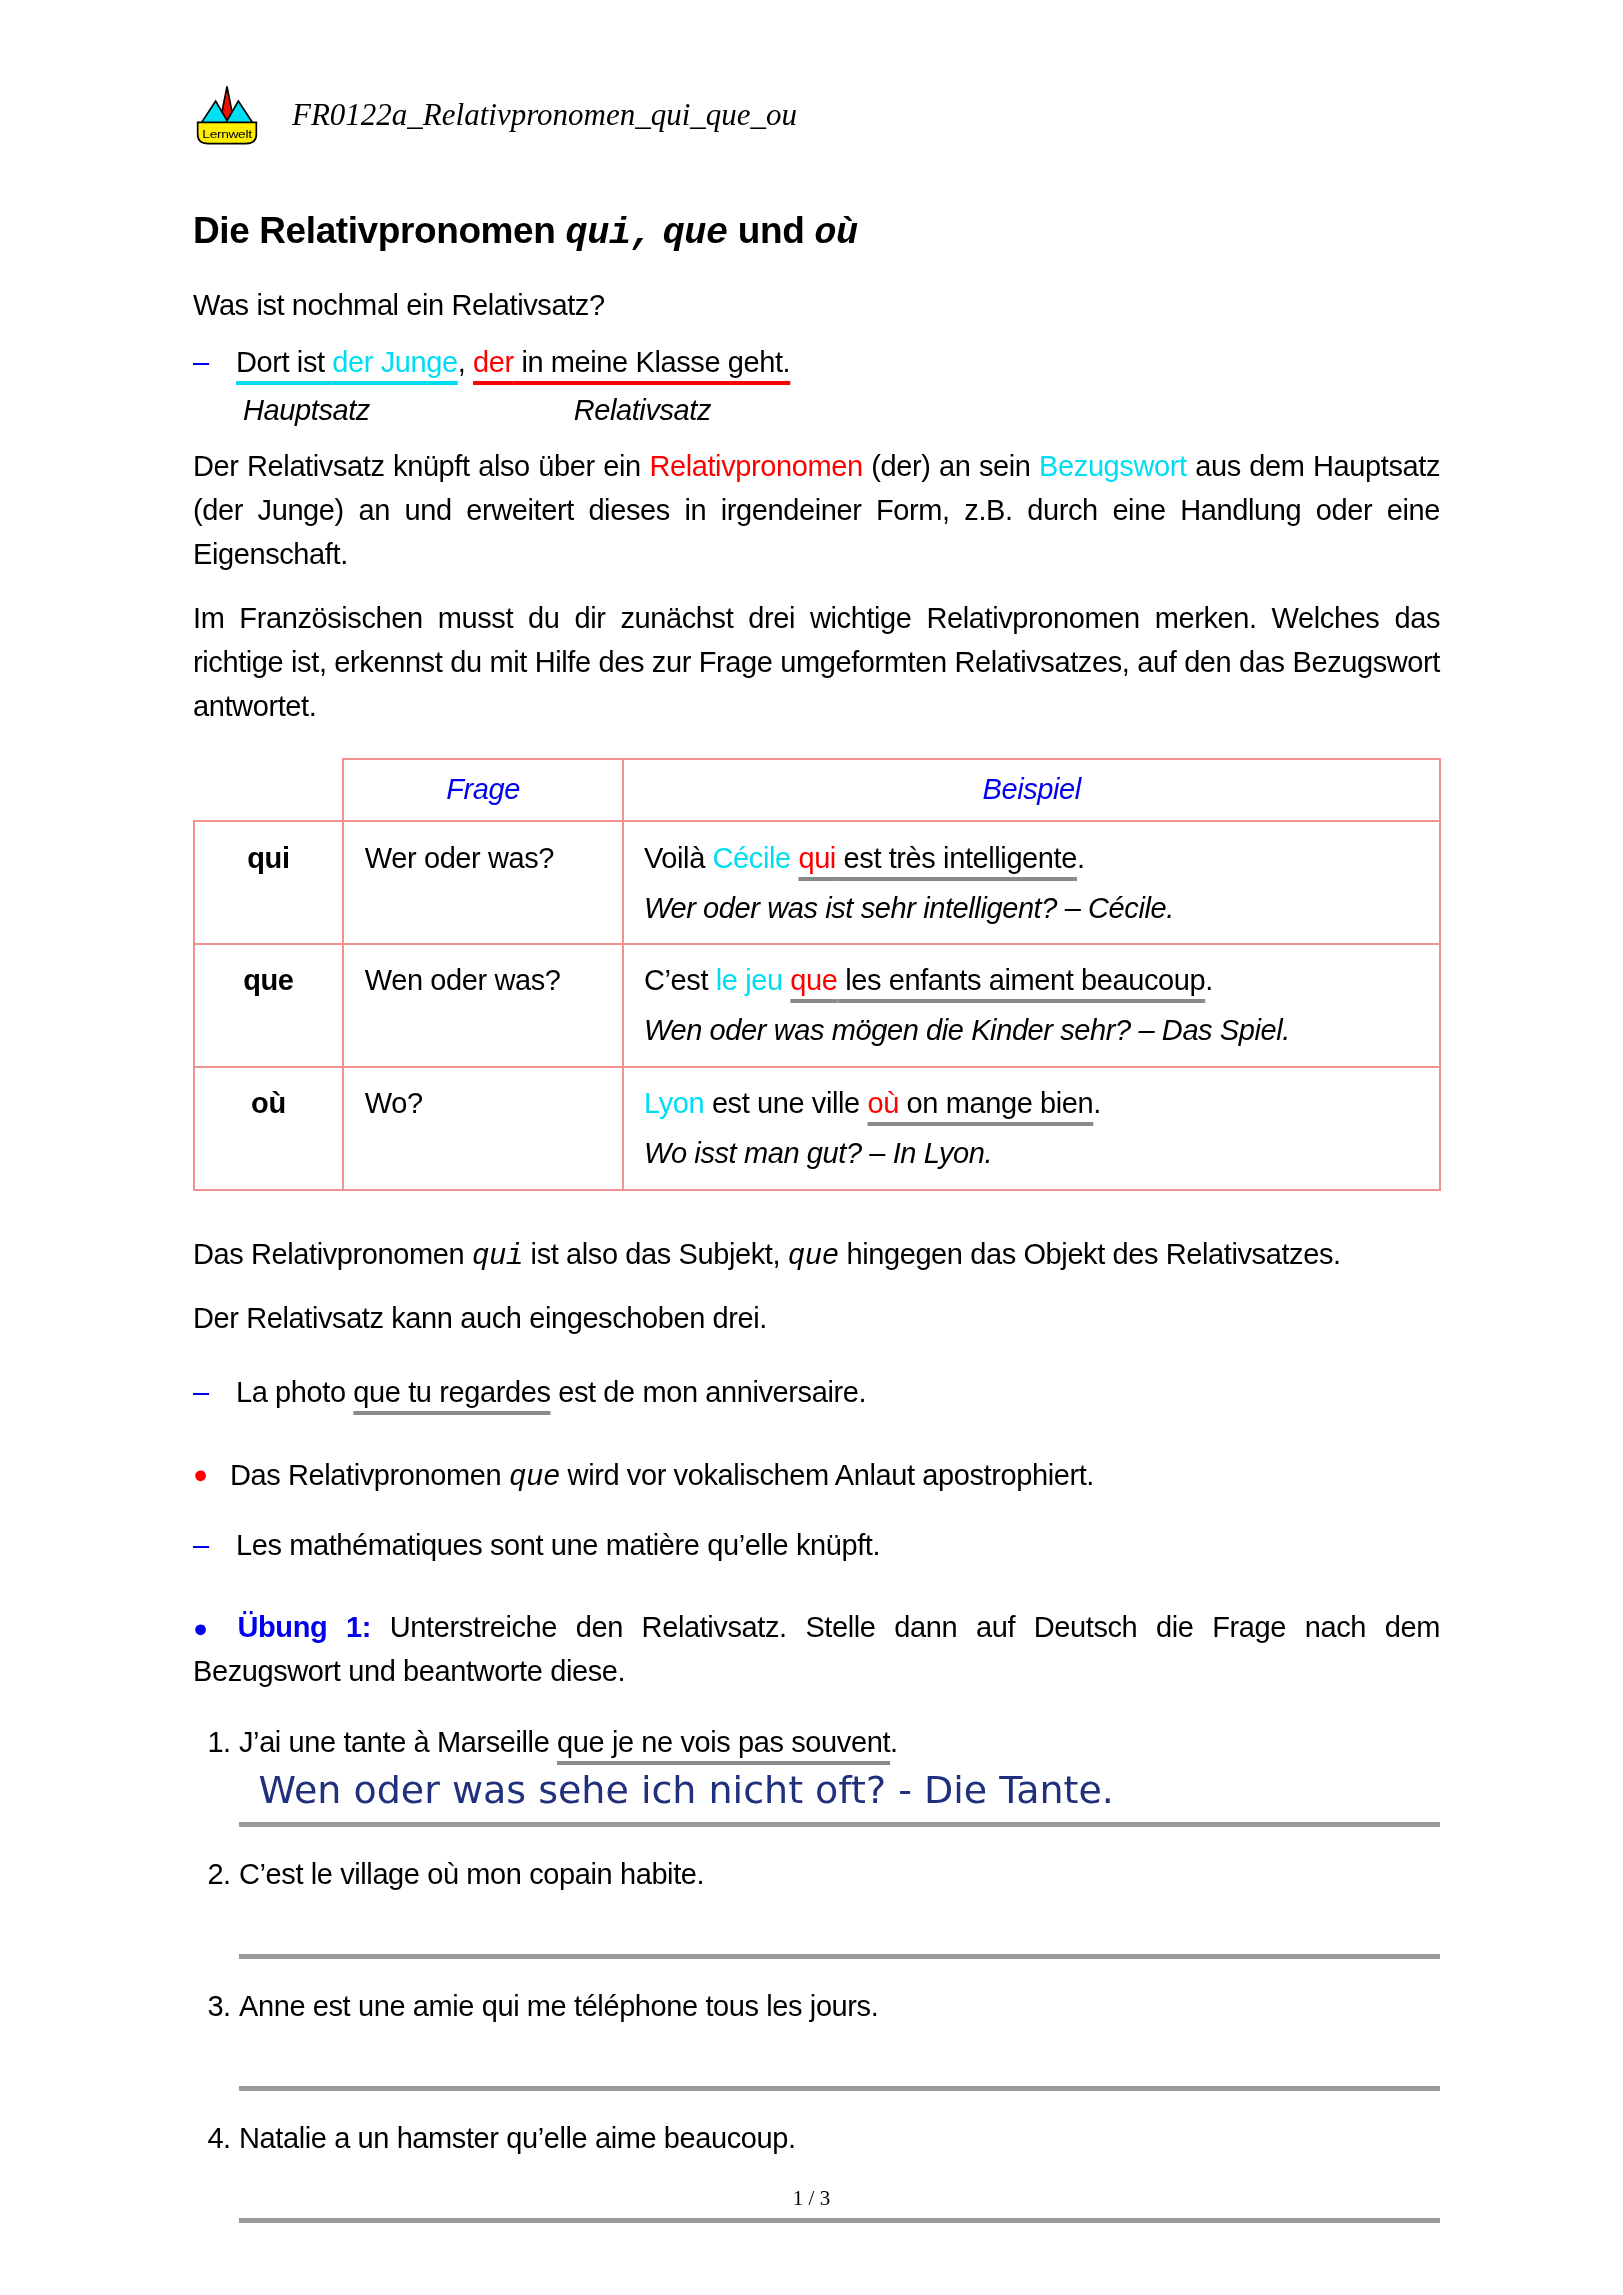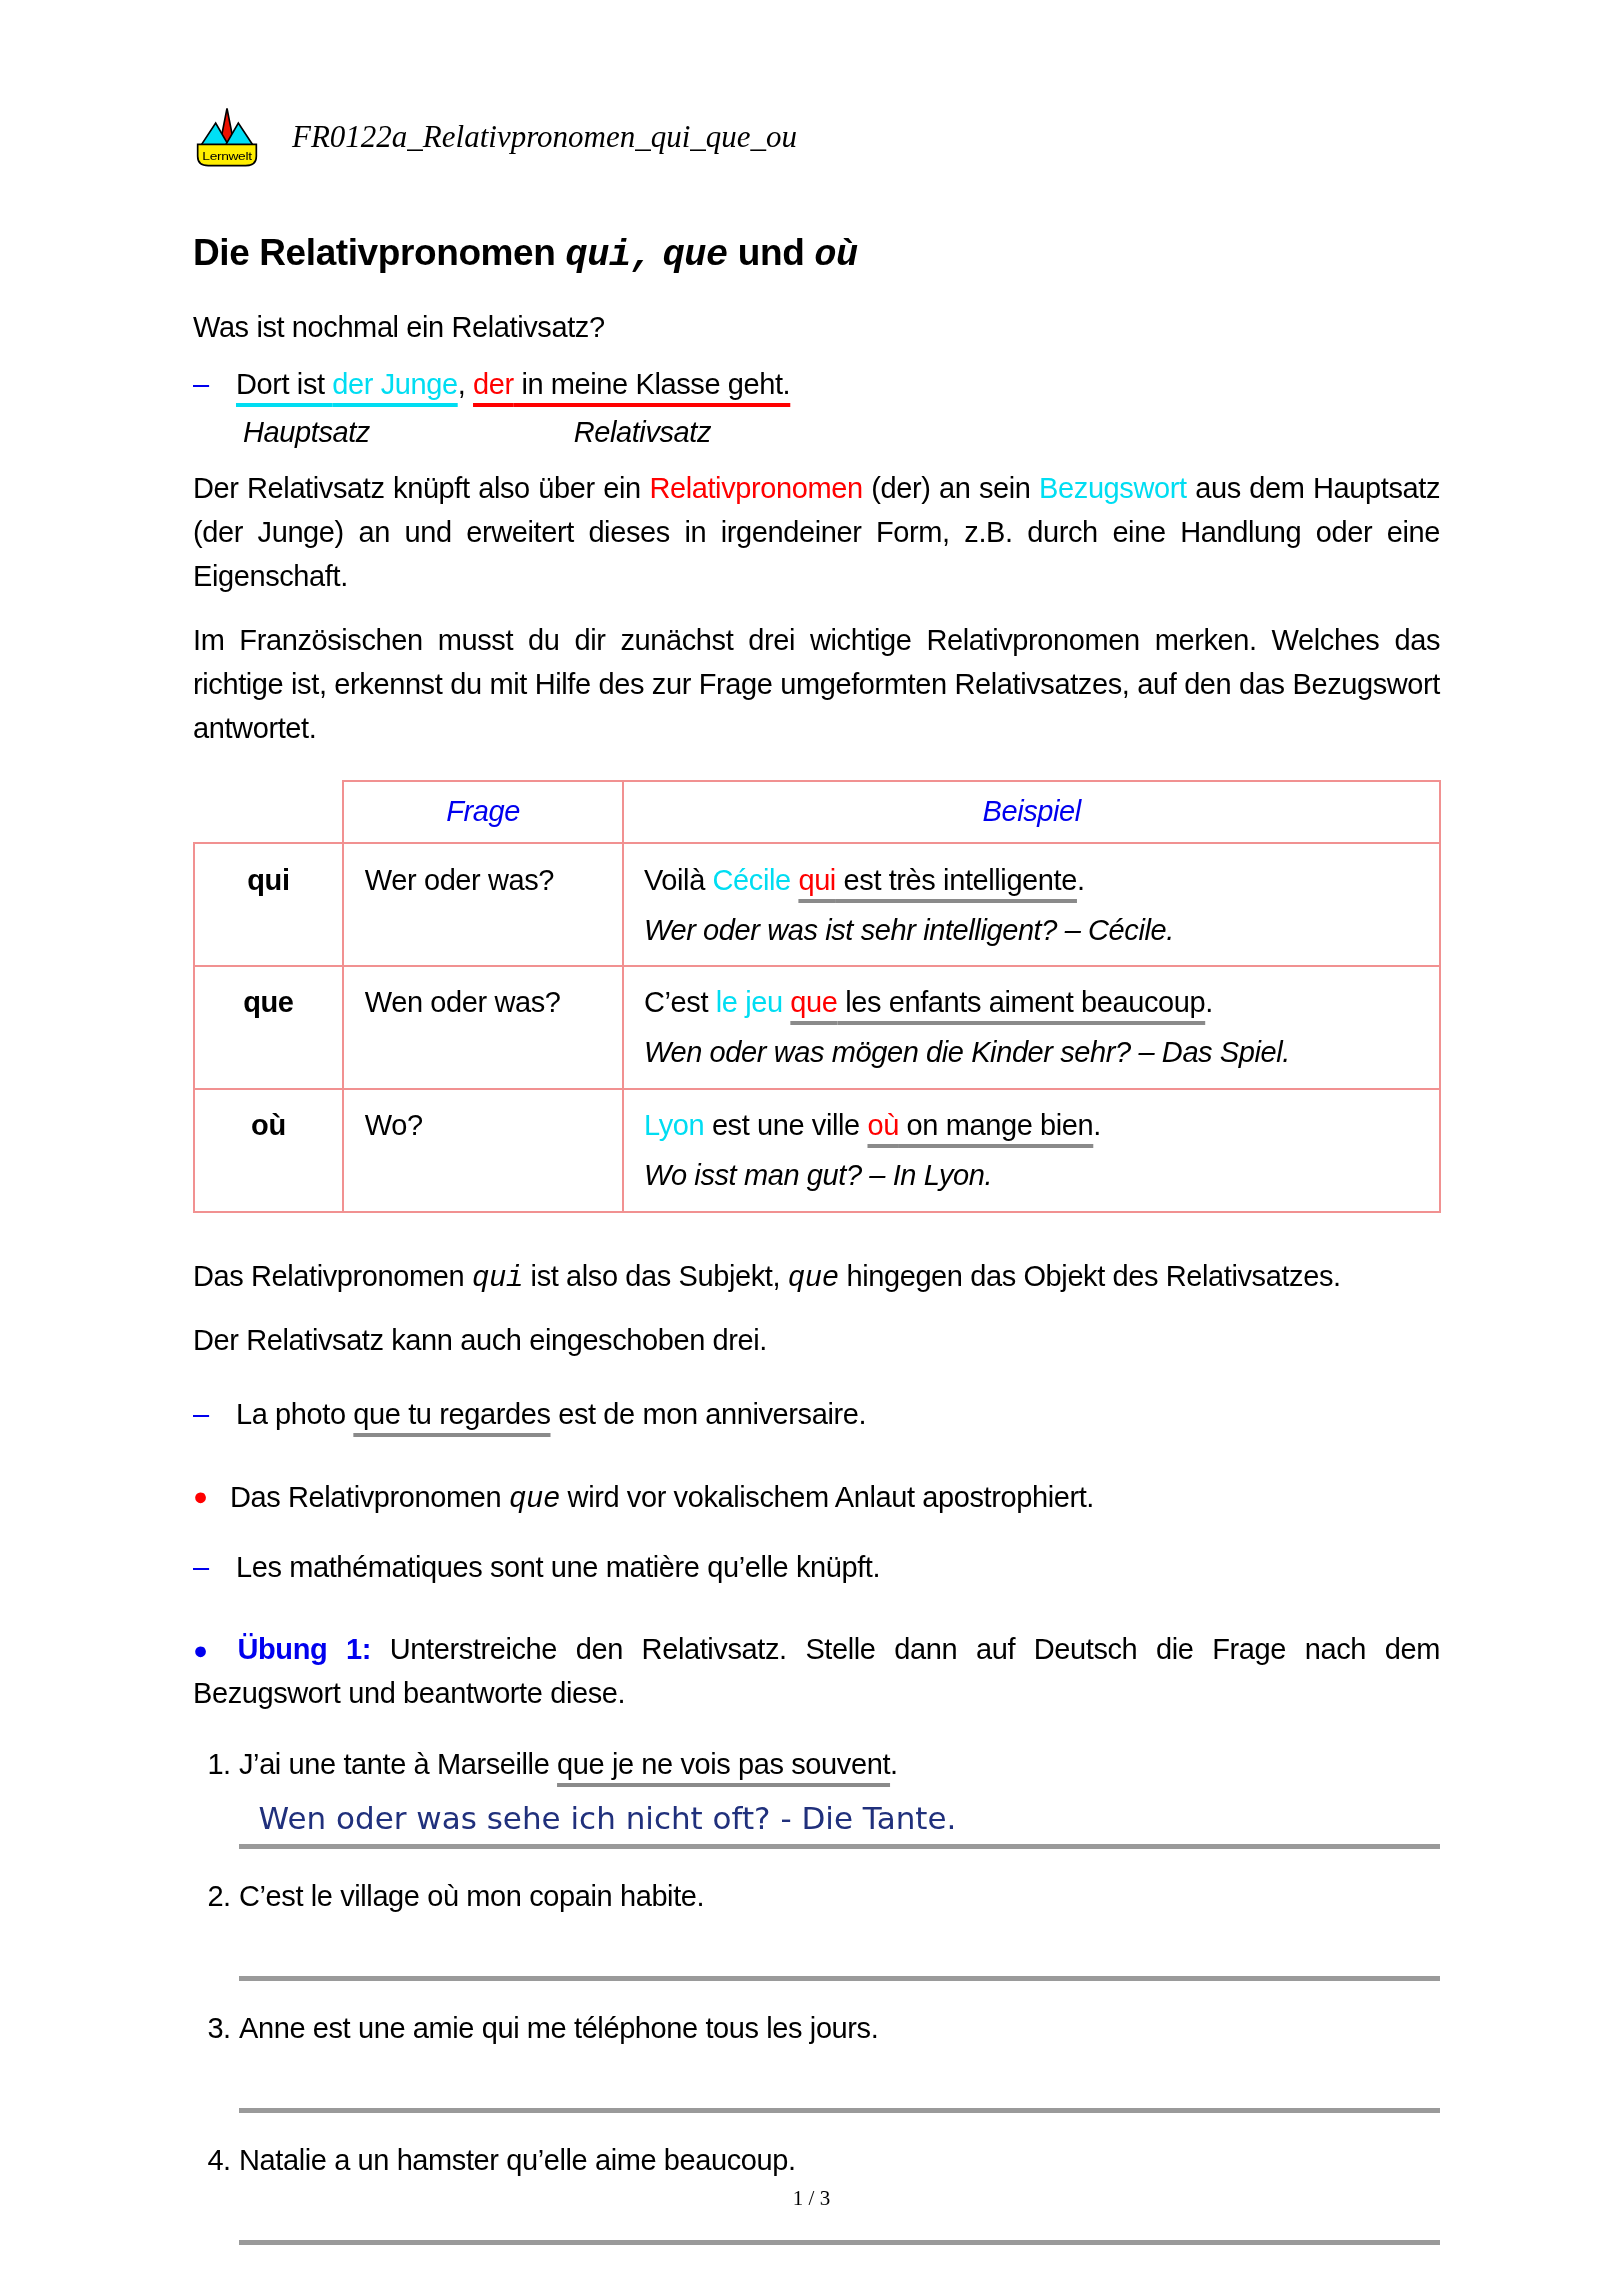--- a/index.html
+++ b/index.html
@@ -1,18 +1,18 @@
 <!DOCTYPE html>
 <html lang="de" style="--cyan: #00ddf2; --red: #ff0000; --blue: #0000ee; --navy: #20307c; --underline-gray: #8a8a8a; --answer-line: #9a9a9a; --table-border: #f19191; --logo-yellow: #ffee00; --logo-cyan: #00e0f5; --logo-red: #ee1100;font-size:10.5px"><head>
 <meta charset="utf-8">
 <style>
   html,body { margin:0; padding:0; background:#ffffff; }
   .page {
     width:1623px; height:2295px; position:relative; box-sizing:border-box;
-    padding:107px 183px 0 193px; background:#fff; overflow:hidden;
+    padding:85px 183px 0 193px; background:#fff; overflow:hidden;
     font-family:"Liberation Sans","DejaVu Sans",sans-serif;
     font-size:29px; line-height:1.52; color:#000; letter-spacing:-0.4px;
   }
   
   .c-cyan { color:var(--cyan); }
   .c-red  { color:var(--red); }
   .c-blue { color:var(--blue); }
   .it { font-style:italic;font-family:Liberation Mono, monospace; }
   .b  { font-weight:bold; }
   .u-cyan, .u-red, .u-gray {
@@ -55,21 +55,21 @@
   .bullet-row .marker { width:37px; flex:none; font-size:25px; line-height:1.75; }
   .note-math { margin-bottom:37px; }
   .uebung { margin-bottom:27.5px; }
   .uebung .marker { font-size:25px; }
 
   .ex-item { display:flex; }
   .ex-num { width:46px; flex:none; padding-left:14.4px; box-sizing:border-box; }
   .ans { margin-left:46px; border-bottom:5.9px solid var(--answer-line); height:58px; margin-bottom:25px; position:relative; }
   .hand {
     position:absolute; bottom:2.6px; left:19.6px; white-space:nowrap;
-    font-family:cursive,"DejaVu Sans",sans-serif; font-size:31px; letter-spacing:0;
+    font-family:cursive,"DejaVu Sans",sans-serif; font-size:38px; letter-spacing:0;
     color:var(--navy);
   }
   .footer { position:absolute; left:0; right:0; bottom:80px; text-align:center;
     font-family:"Liberation Serif","DejaVu Serif",serif; font-size:21px; letter-spacing:0; }
 </style>
 </head>
 <body>
 
 <div class="page">
 

